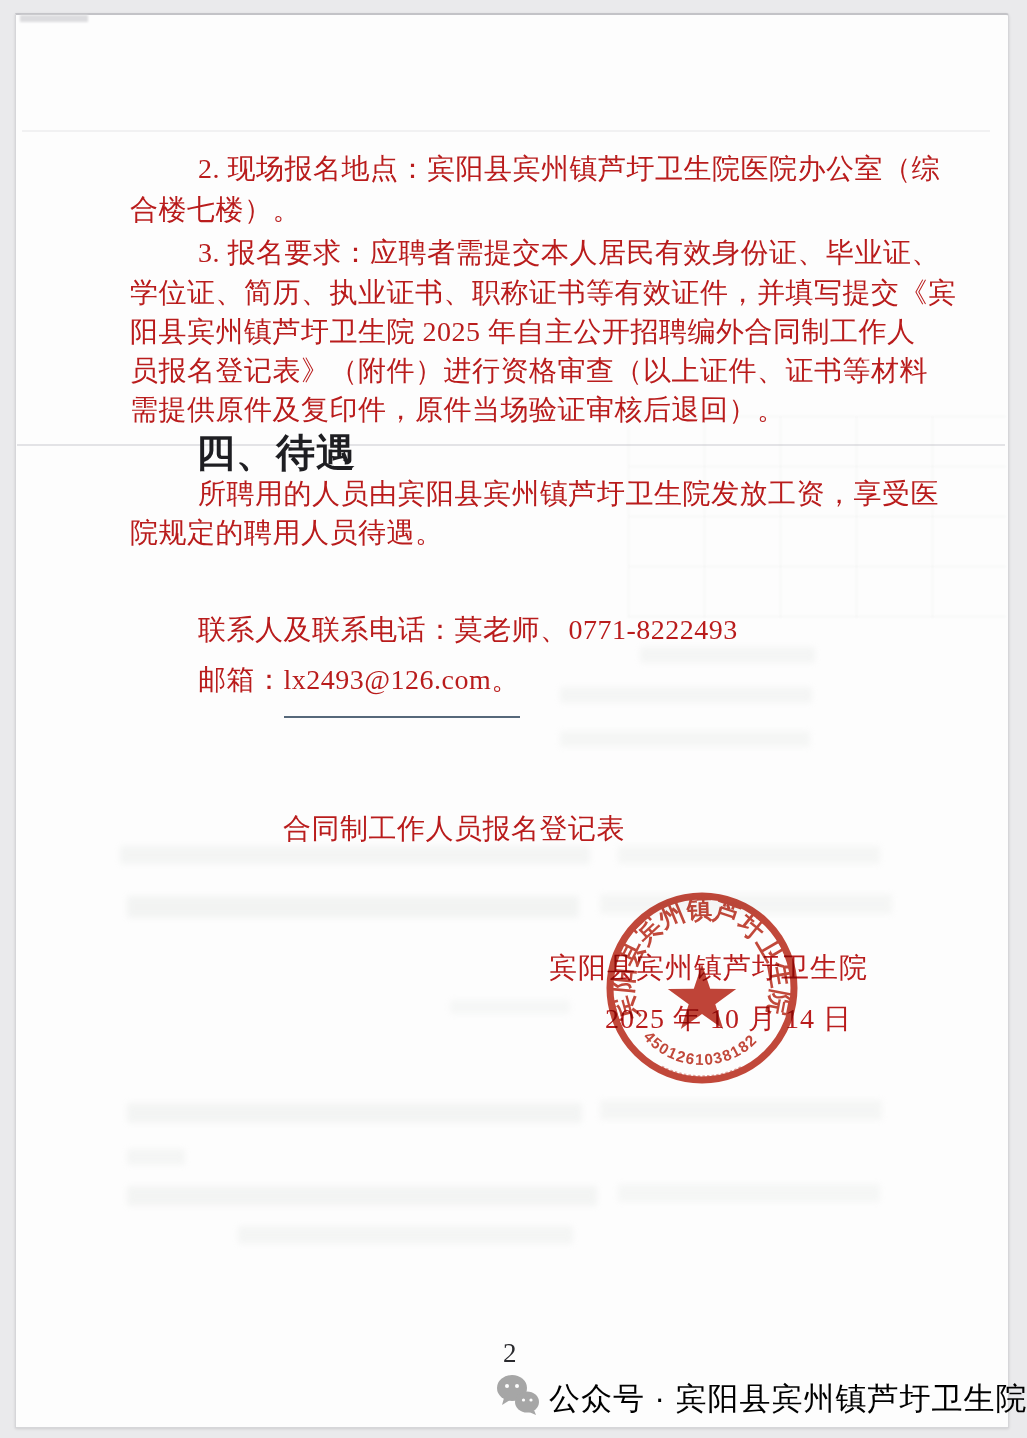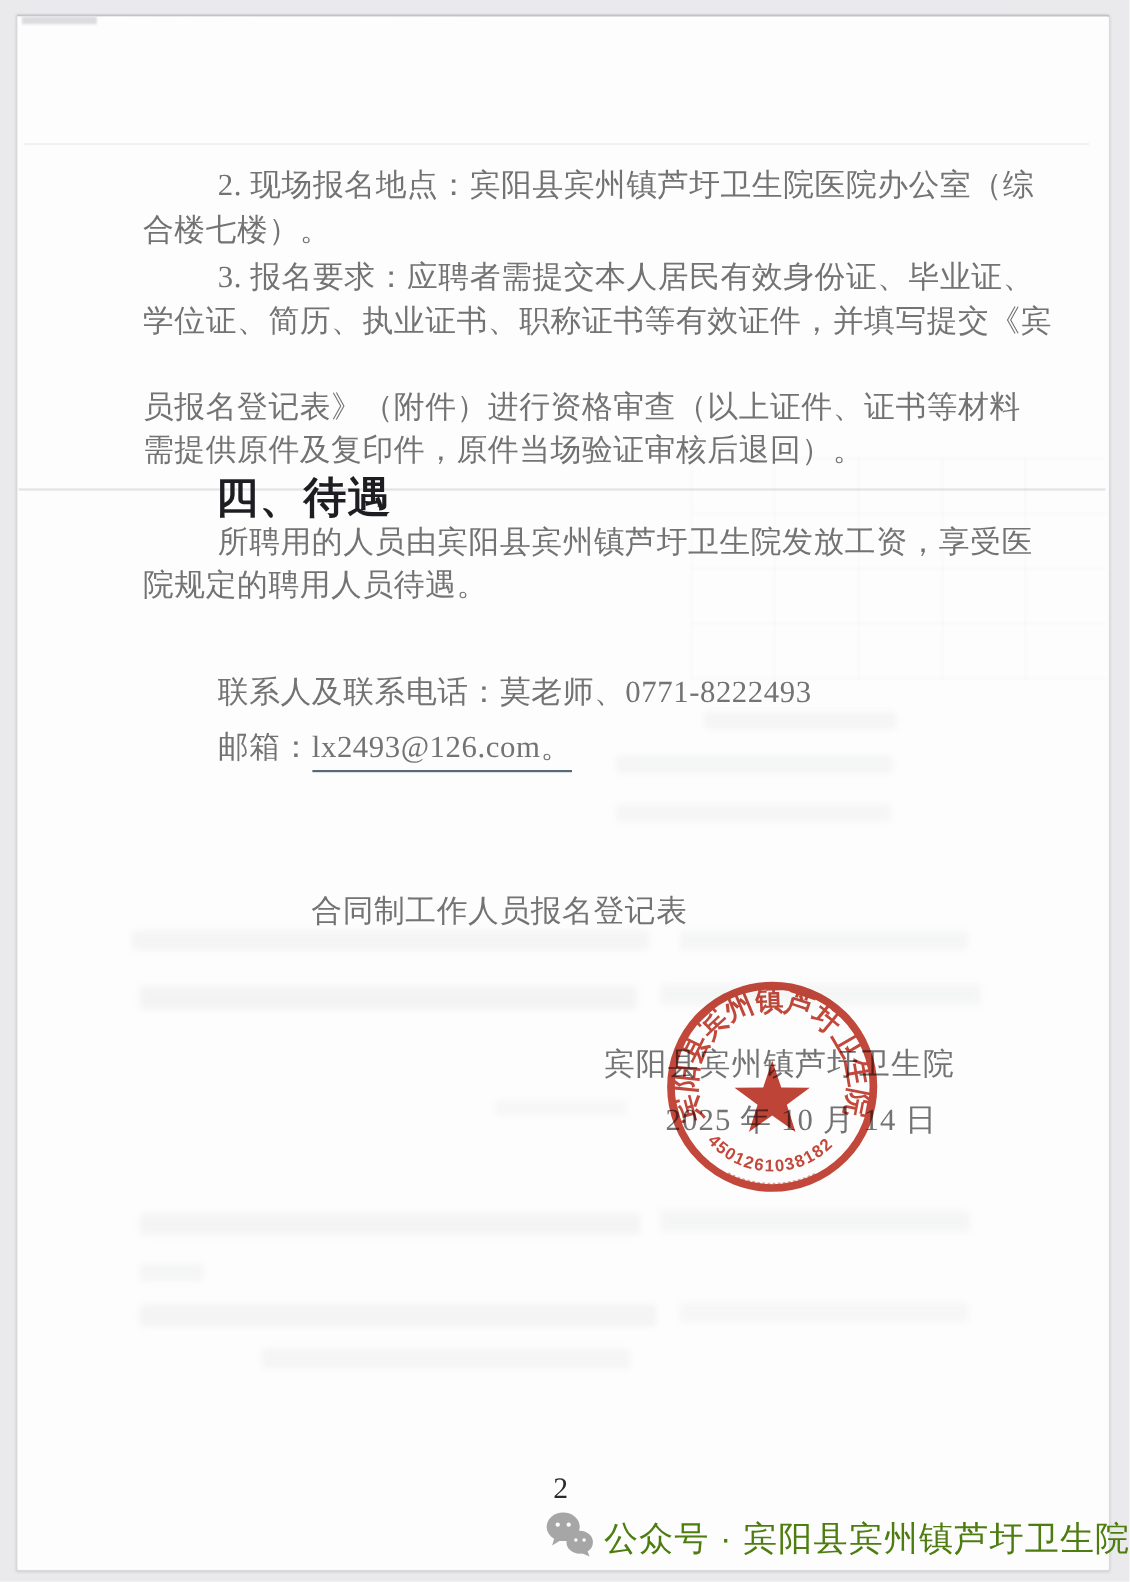--- a/index.html
+++ b/index.html
@@ -14,38 +14,38 @@
     position:absolute;left:15px;top:13px;width:992px;height:1412px;
     background:#fdfdfd;
     border:1px solid #d6d6d9;
     border-top:2px solid #c3c3c7;
     box-shadow:0 1px 3px rgba(0,0,0,.12);
     border-radius:0 3px 0 0;
   }
   .t{
     position:absolute;
     font-size:28px;line-height:34px;
-    color:#737373;
+    color:#b91c1c;
     letter-spacing:.5px;
     white-space:nowrap;
   }
   .h{
     font-family:"Liberation Sans","DejaVu Sans",sans-serif;
     font-weight:700;font-size:39px;color:#1e1e22;
     letter-spacing:1px;
   }
   .email-link{
     border-bottom:2px solid #56687a;
-    padding-bottom:5px;
+    padding-bottom:21px;
   }
   .sig{letter-spacing:1px;}
   .pageno{font-size:27px;color:#2a2a2e;}
   .footer-label{
     font-family:"Liberation Sans","DejaVu Sans",sans-serif;
-    font-size:31px;color:#4d7c0f;letter-spacing:1px;white-space:nowrap;
+    font-size:31px;color:#000000;letter-spacing:1px;white-space:nowrap;
   }
   .faintline{position:absolute;height:2px;background:#e7e7ea;}
   .ghost{
     position:absolute;background:#c4cbc6;border-radius:2px;
     filter:blur(3px);
   }
   .ghost-grid{
     position:absolute;
     background:
       repeating-linear-gradient(to right, rgba(165,175,170,.20) 0 1px, transparent 1px 76px),
@@ -89,20 +89,21 @@
   <div class="ghost" style="left:600px;top:1100px;width:282px;height:20px;opacity:.14"></div>
   <div class="ghost" style="left:127px;top:1149px;width:58px;height:16px;opacity:.15"></div>
   <div class="ghost" style="left:127px;top:1186px;width:470px;height:20px;opacity:.17"></div>
   <div class="ghost" style="left:618px;top:1184px;width:262px;height:18px;opacity:.13"></div>
   <div class="ghost" style="left:238px;top:1226px;width:335px;height:18px;opacity:.15"></div>
 
   <div class="t" style="left:198px;top:152px">2. 现场报名地点：宾阳县宾州镇芦圩卫生院医院办公室（综</div>
   <div class="t" style="left:130px;top:193px">合楼七楼）。</div>
   <div class="t" style="left:198px;top:236px">3. 报名要求：应聘者需提交本人居民有效身份证、毕业证、</div>
   <div class="t" style="left:130px;top:276px">学位证、简历、执业证书、职称证书等有效证件，并填写提交《宾</div>
+  <div class="t" style="left:130px;top:315px">阳县宾州镇芦圩卫生院 2025 年自主公开招聘编外合同制工作人</div>
   <div class="t" style="left:130px;top:393px">需提供原件及复印件，原件当场验证审核后退回）。</div>
   <div class="t" style="left:130px;top:354px">员报名登记表》（附件）进行资格审查（以上证件、证书等材料</div>
 
   <div class="t h" style="left:196px;top:436px">四、待遇</div>
   <div class="t" style="left:130px;top:516px">院规定的聘用人员待遇。</div>
   <div class="t" style="left:198px;top:477px">所聘用的人员由宾阳县宾州镇芦圩卫生院发放工资，享受医</div>
 
   <div class="t" style="left:198px;top:613px">联系人及联系电话：莫老师、0771-8222493</div>
   <div class="t" style="left:198px;top:663px">
     <span>邮箱：</span><span class="email-link">lx2493@126.com。</span>

